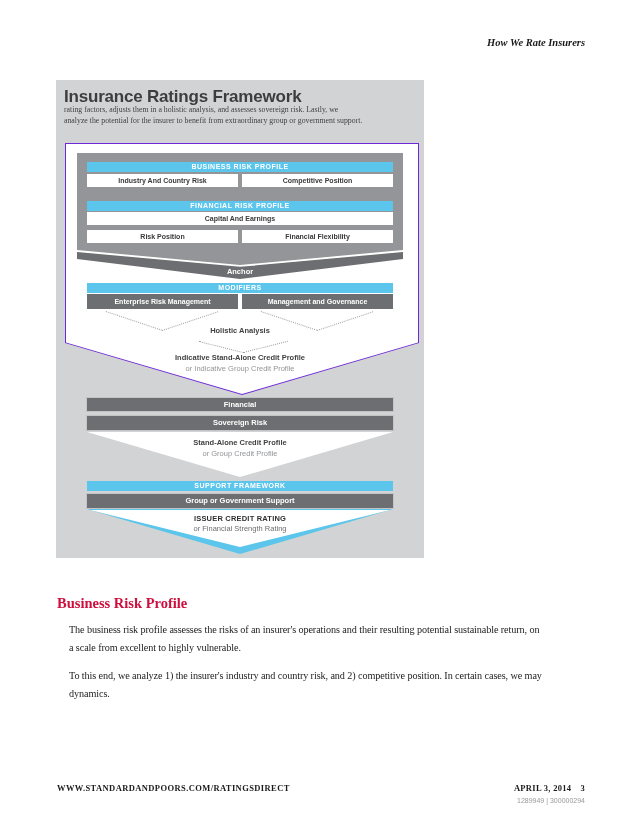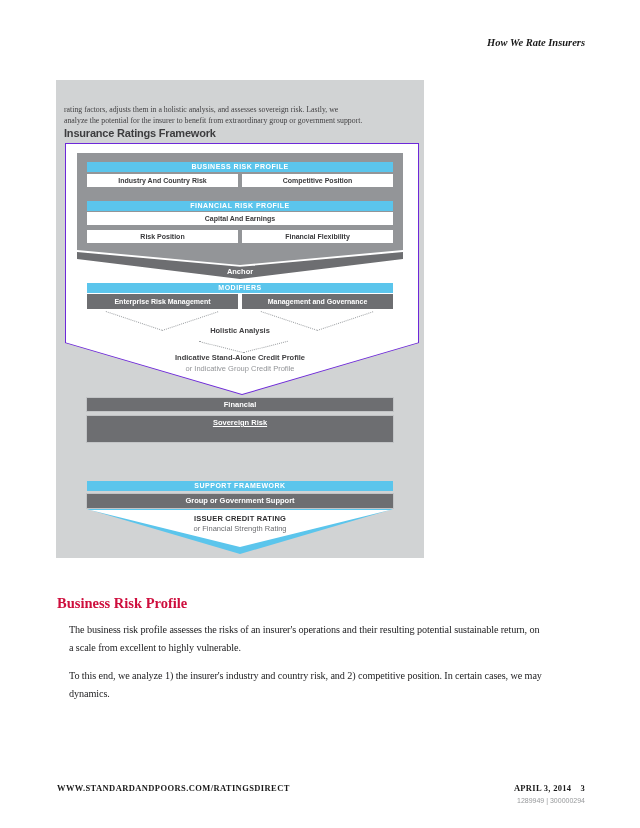--- a/index.html
+++ b/index.html
@@ -5,21 +5,21 @@
   html,body{margin:0;padding:0;background:#ffffff;}
   .page{position:relative;width:640px;height:828px;background:#fff;overflow:hidden;
         font-family:"Liberation Sans",sans-serif;}
 
   
   .running-header{position:absolute;top:37px;right:55px;font-family:"Liberation Serif",serif;
     font-style:italic;font-weight:600;font-size:10.5px;color:#1a1a1a;}
 
   
   .diagram{position:absolute;left:56px;top:80px;width:368px;height:478px;background:var(--c-bg,#D1D3D4);}
-  .dg-title{position:absolute;left:8px;top:7px;font-size:11px;font-weight:bold;color:#3d3d3f;letter-spacing:-0.2px;margin-top:40px;}
+  .dg-title{position:absolute;left:8px;top:7px;font-size:17px;font-weight:bold;color:#3d3d3f;letter-spacing:-0.2px;}
   .dg-desc{position:absolute;left:8px;top:25px;font-family:"Liberation Serif",serif;font-size:7.8px;
     line-height:10.6px;color:#403f41;}
 
   
   .pent-border{position:absolute;left:9px;top:63px;width:354px;height:252px;background:#6d28d9;
     clip-path:polygon(0 0,100% 0,100% 79.4%,50% 100%,0 79.4%);}
   .pent{position:absolute;left:1px;top:1px;width:352px;height:250px;background:#ffffff;
     clip-path:polygon(0 0,100% 0,100% 79.4%,50% 100%,0 79.4%);}
 
   .panel{position:absolute;left:11px;top:9px;width:326px;height:97px;background:var(--c-panel,#939598);}
@@ -50,21 +50,21 @@
     font-size:7.5px;font-weight:bold;color:#414042;}
   .ind1{position:absolute;left:21px;top:209px;width:306px;text-align:center;
     font-size:7.5px;font-weight:bold;color:#414042;}
   .ind2{position:absolute;left:21px;top:220px;width:306px;text-align:center;
     font-size:7.5px;color:#939598;}
 
   
   .gbar{position:absolute;left:31px;width:306px;background:var(--c-dark,#6D6E71);color:#fff;
     font-size:7.5px;font-weight:bold;text-align:center;box-shadow:0 0 0 1px #c2c4c6;}
   .gb-liq{top:318px;height:13px;line-height:13px;}
-  .gb-sov{top:336px;height:26px;line-height:13px;text-decoration:underline;}
+  .gb-sov{top:336px;height:14px;line-height:13px;}
   .gb-grp{top:414px;height:14px;line-height:14px;}
 
   .sacp-tri{position:absolute;left:31px;top:352px;width:306px;height:45px;background:#fff;
     clip-path:polygon(0 0,100% 0,50% 100%);}
   .sacp-l1{position:absolute;left:0;top:6px;width:306px;text-align:center;font-size:7.5px;font-weight:bold;color:#414042;}
   .sacp-l2{position:absolute;left:0;top:17px;width:306px;text-align:center;font-size:7.5px;color:#939598;}
 
   .bb-support{position:absolute;left:31px;top:401px;width:306px;height:10px;line-height:10.5px;}
 
   .icr-blue{position:absolute;left:31px;top:429px;width:306px;height:45px;background:var(--c-blue,#5BC5EC);
@@ -137,20 +137,24 @@
         <div class="dot" style="left:177px;top:208px;width:46px;transform:rotate(-14deg);"></div>
 
         <div class="ind1">Indicative Stand-Alone Credit Profile</div>
         <div class="ind2">or Indicative Group Credit Profile</div>
       </div>
     </div>
 
     <div class="gbar gb-liq">Financial</div>
     <div class="gbar gb-sov">Sovereign Risk</div>
 
+    <div class="sacp-tri">
+      <div class="sacp-l1">Stand-Alone Credit Profile</div>
+      <div class="sacp-l2">or Group Credit Profile</div>
+    </div>
 
     <div class="bluebar bb-support">SUPPORT FRAMEWORK</div>
     <div class="gbar gb-grp">Group or Government Support</div>
 
     <div class="icr-blue"></div>
     <div class="icr-white"></div>
     <div class="icr-l1">ISSUER CREDIT RATING</div>
     <div class="icr-l2">or Financial Strength Rating</div>
   </div>
 

